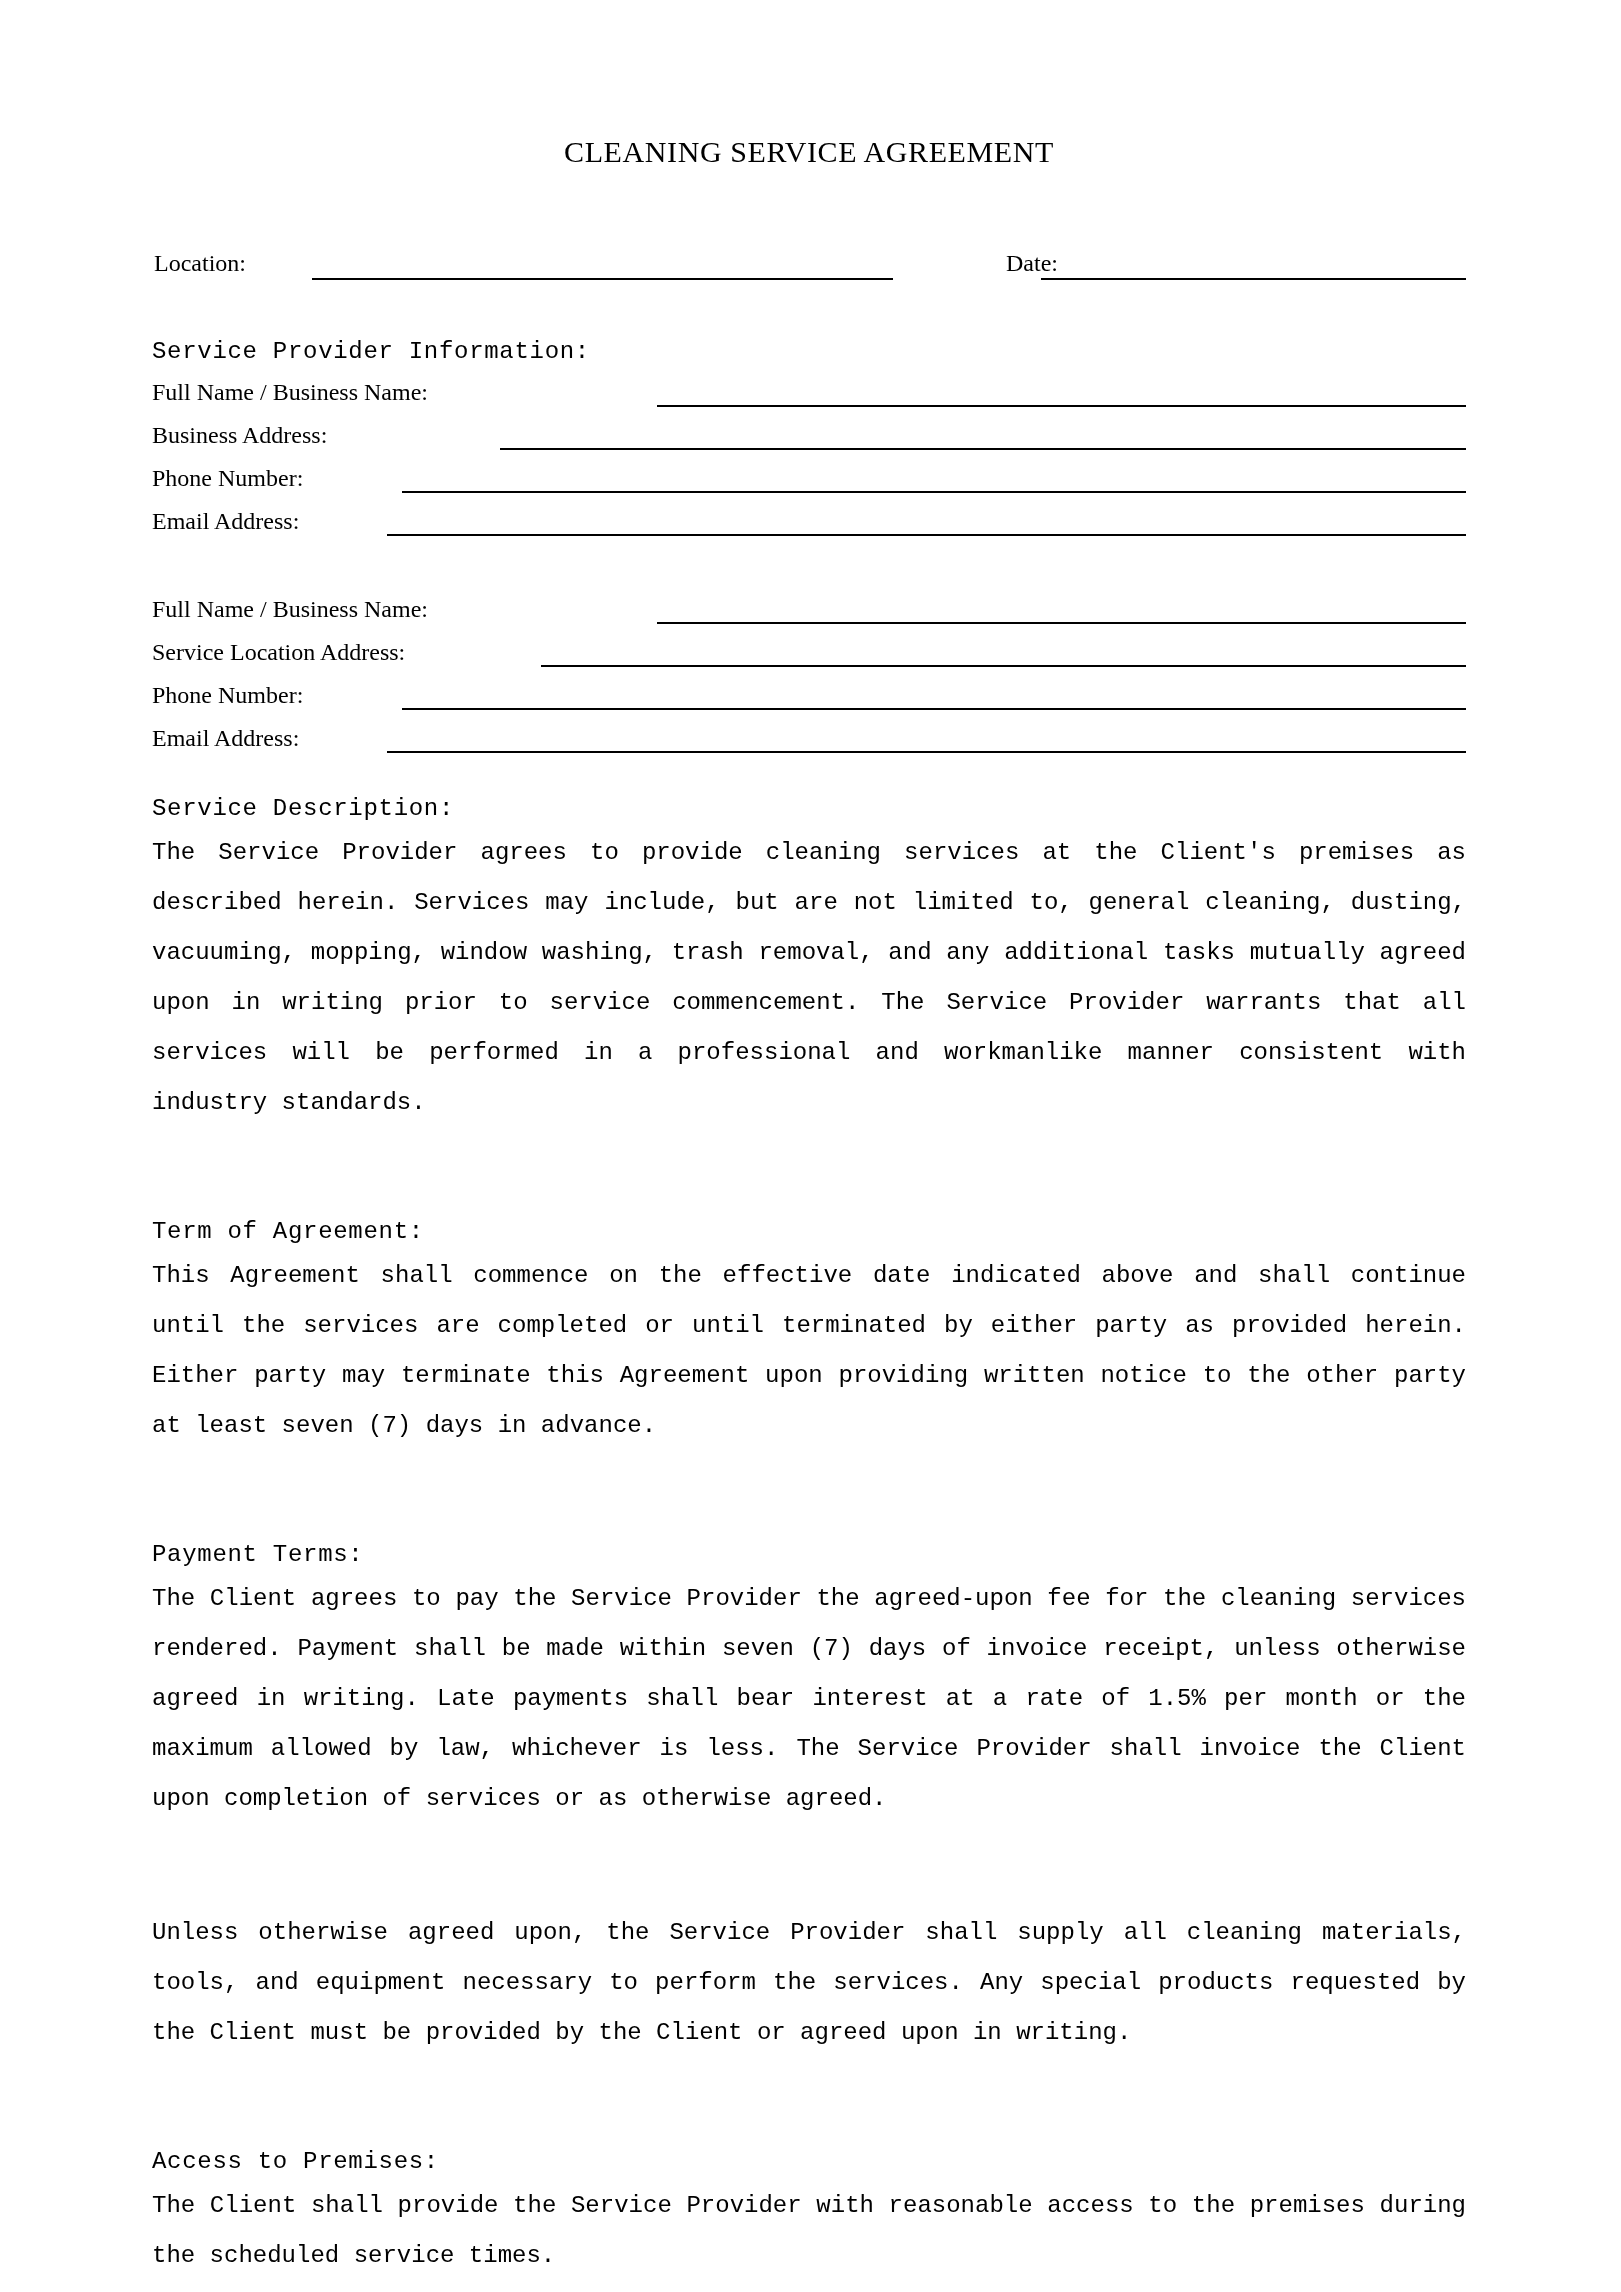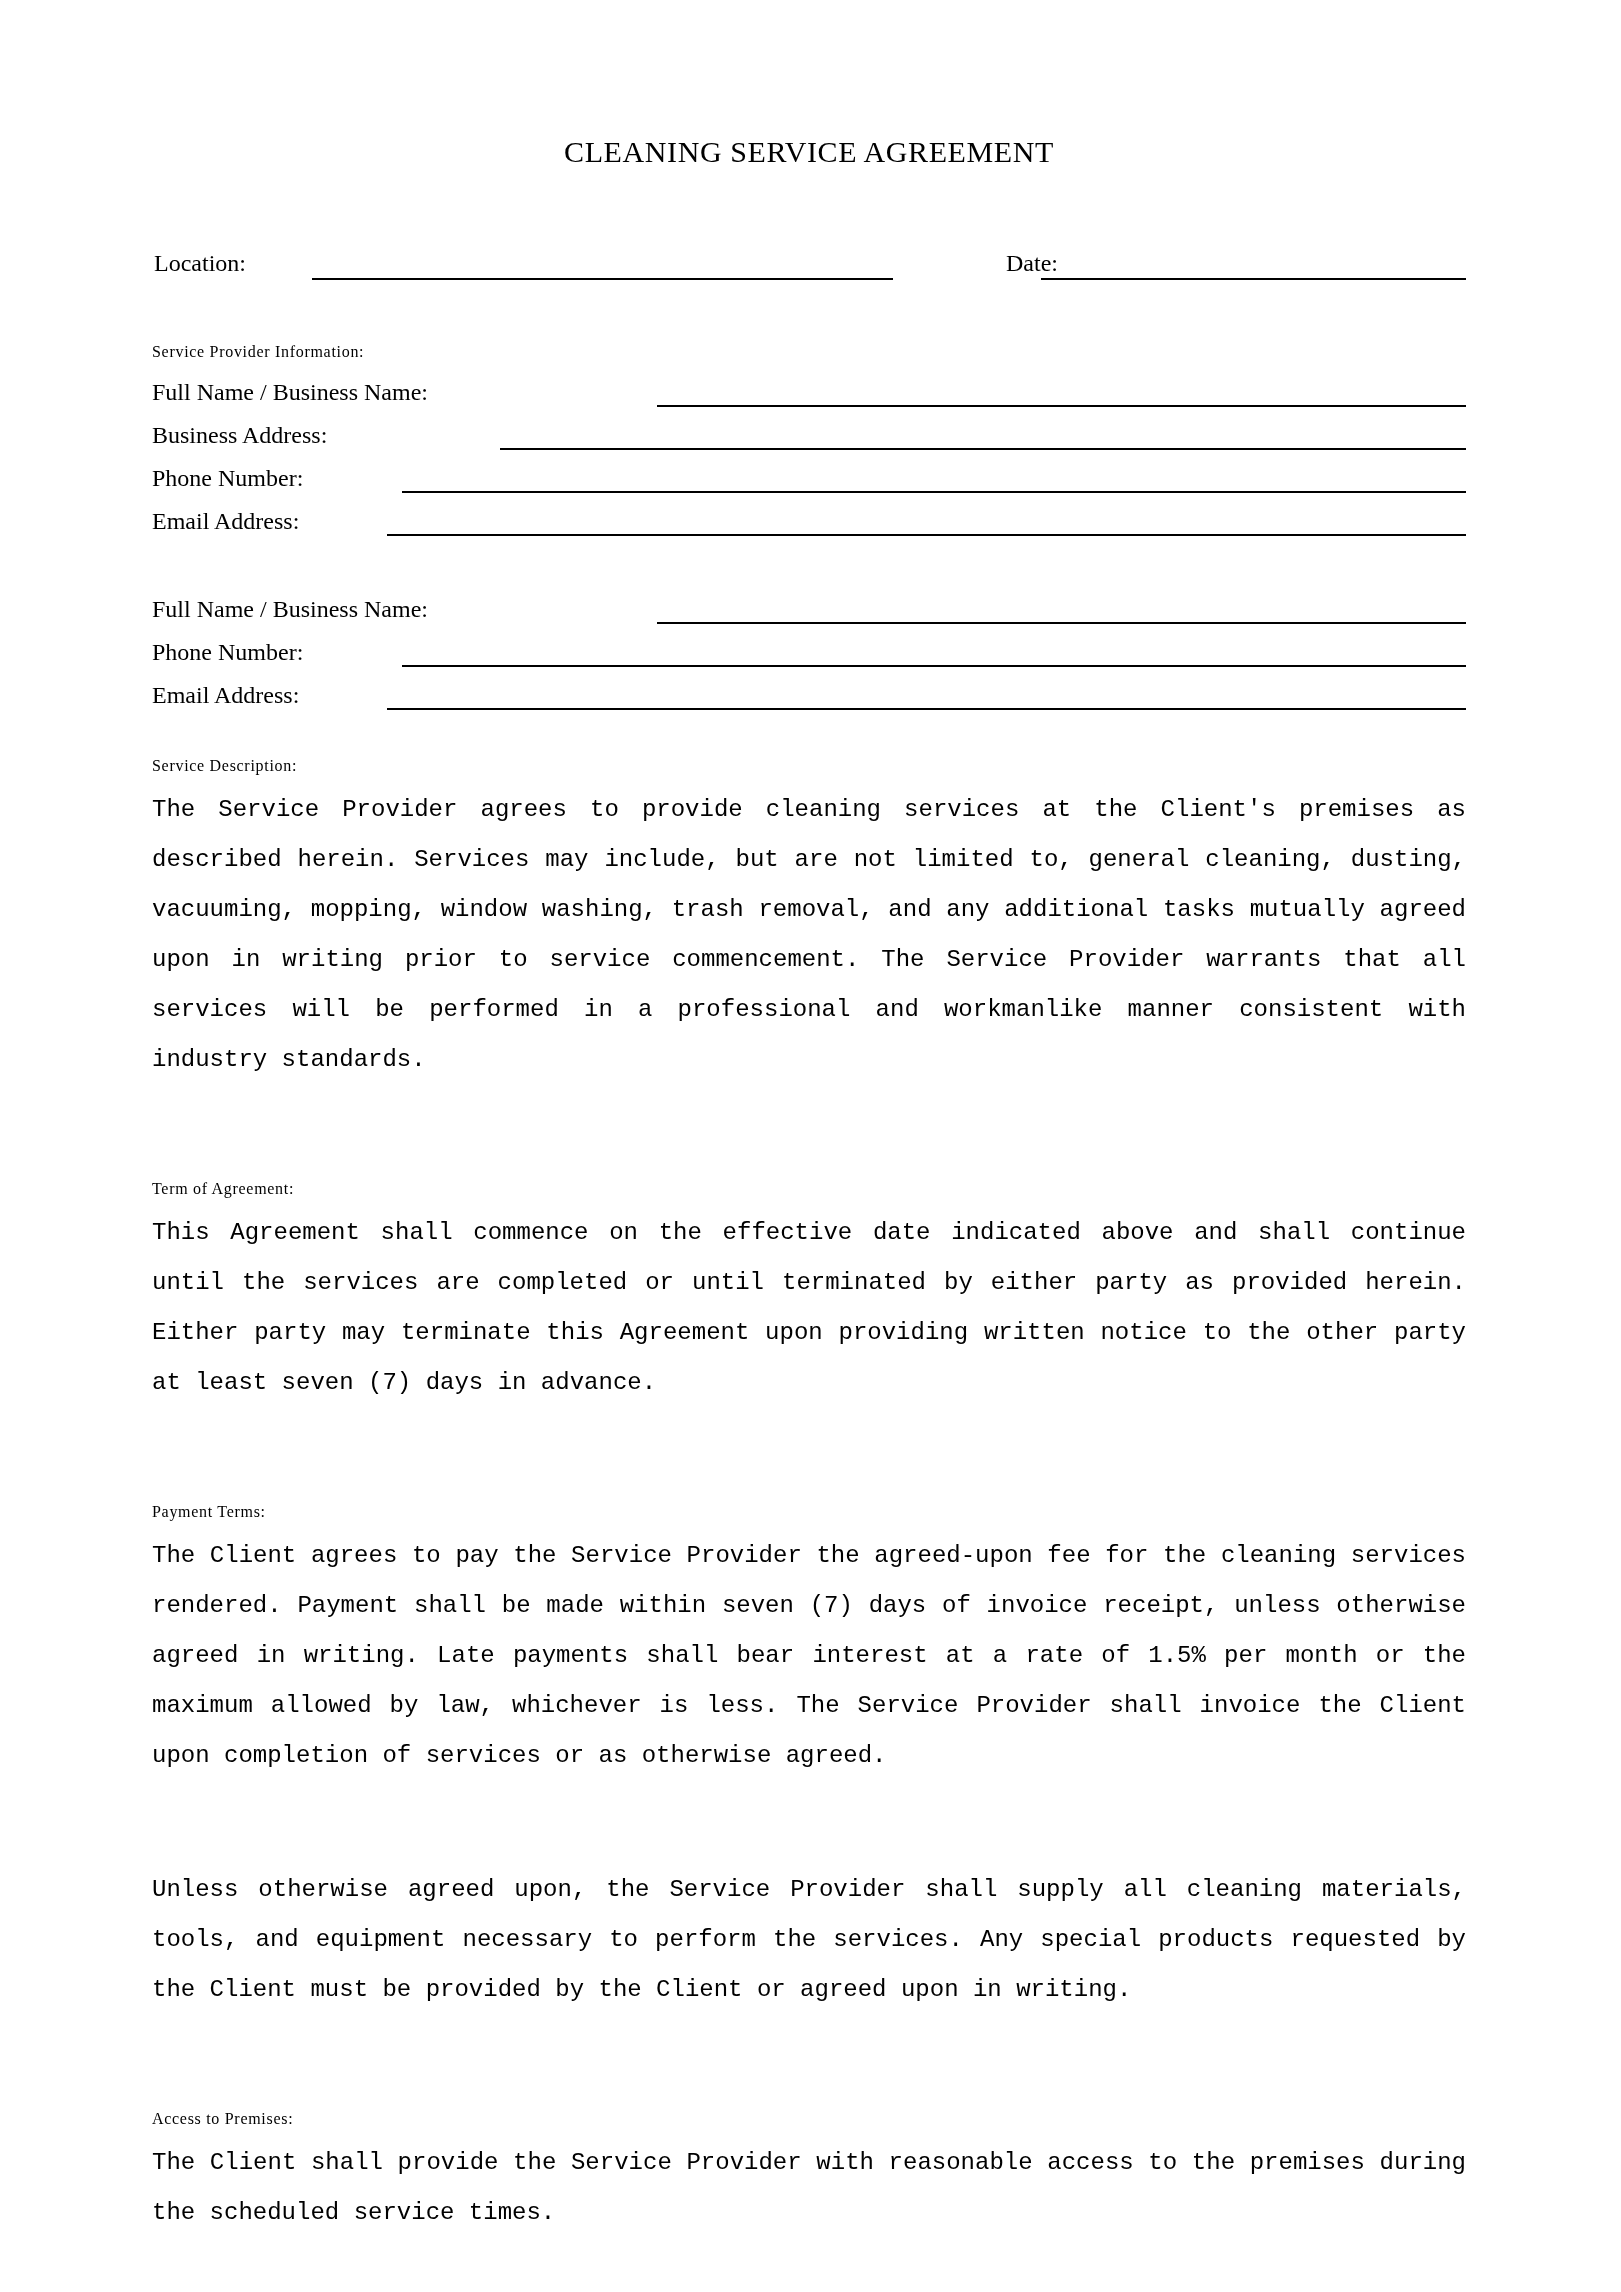--- a/index.html
+++ b/index.html
@@ -65,24 +65,25 @@
 
   
   .locdate-row { height: 45px; }
   .loc-label   { left: 2px; }
   .loc-rule    { left: 160px; right: 573px; }
   .date-label  { left: 854px; }
   .date-rule   { left: 889px; right: 0; }
 
   
   .section-heading {
-    font-size: 16px;
+    font-size: 24px;
     line-height: 39px;
     letter-spacing: 0.7px;
     white-space: nowrap;
+    font-family: Liberation Mono, monospace;
   }
 
   
   .body-para {
     font-size: 24px;
     line-height: 50px;
     text-align: justify;
     text-justify: inter-word;
     margin: 0;
     font-family: Liberation Mono, monospace;
@@ -138,20 +139,24 @@
     </div>
 
     <div class="spacer-md"></div>
 
 
     <div class="field-row">
       <span class="field-label">Full Name / Business Name:</span>
       <span class="blank-rule rule-fullname"></span>
     </div>
 
+    <div class="field-row">
+      <span class="field-label">Service Location Address:</span>
+      <span class="blank-rule rule-svcaddr"></span>
+    </div>
 
     <div class="field-row">
       <span class="field-label">Phone Number:</span>
       <span class="blank-rule rule-phone"></span>
     </div>
 
     <div class="field-row">
       <span class="field-label">Email Address:</span>
       <span class="blank-rule rule-email"></span>
     </div>

